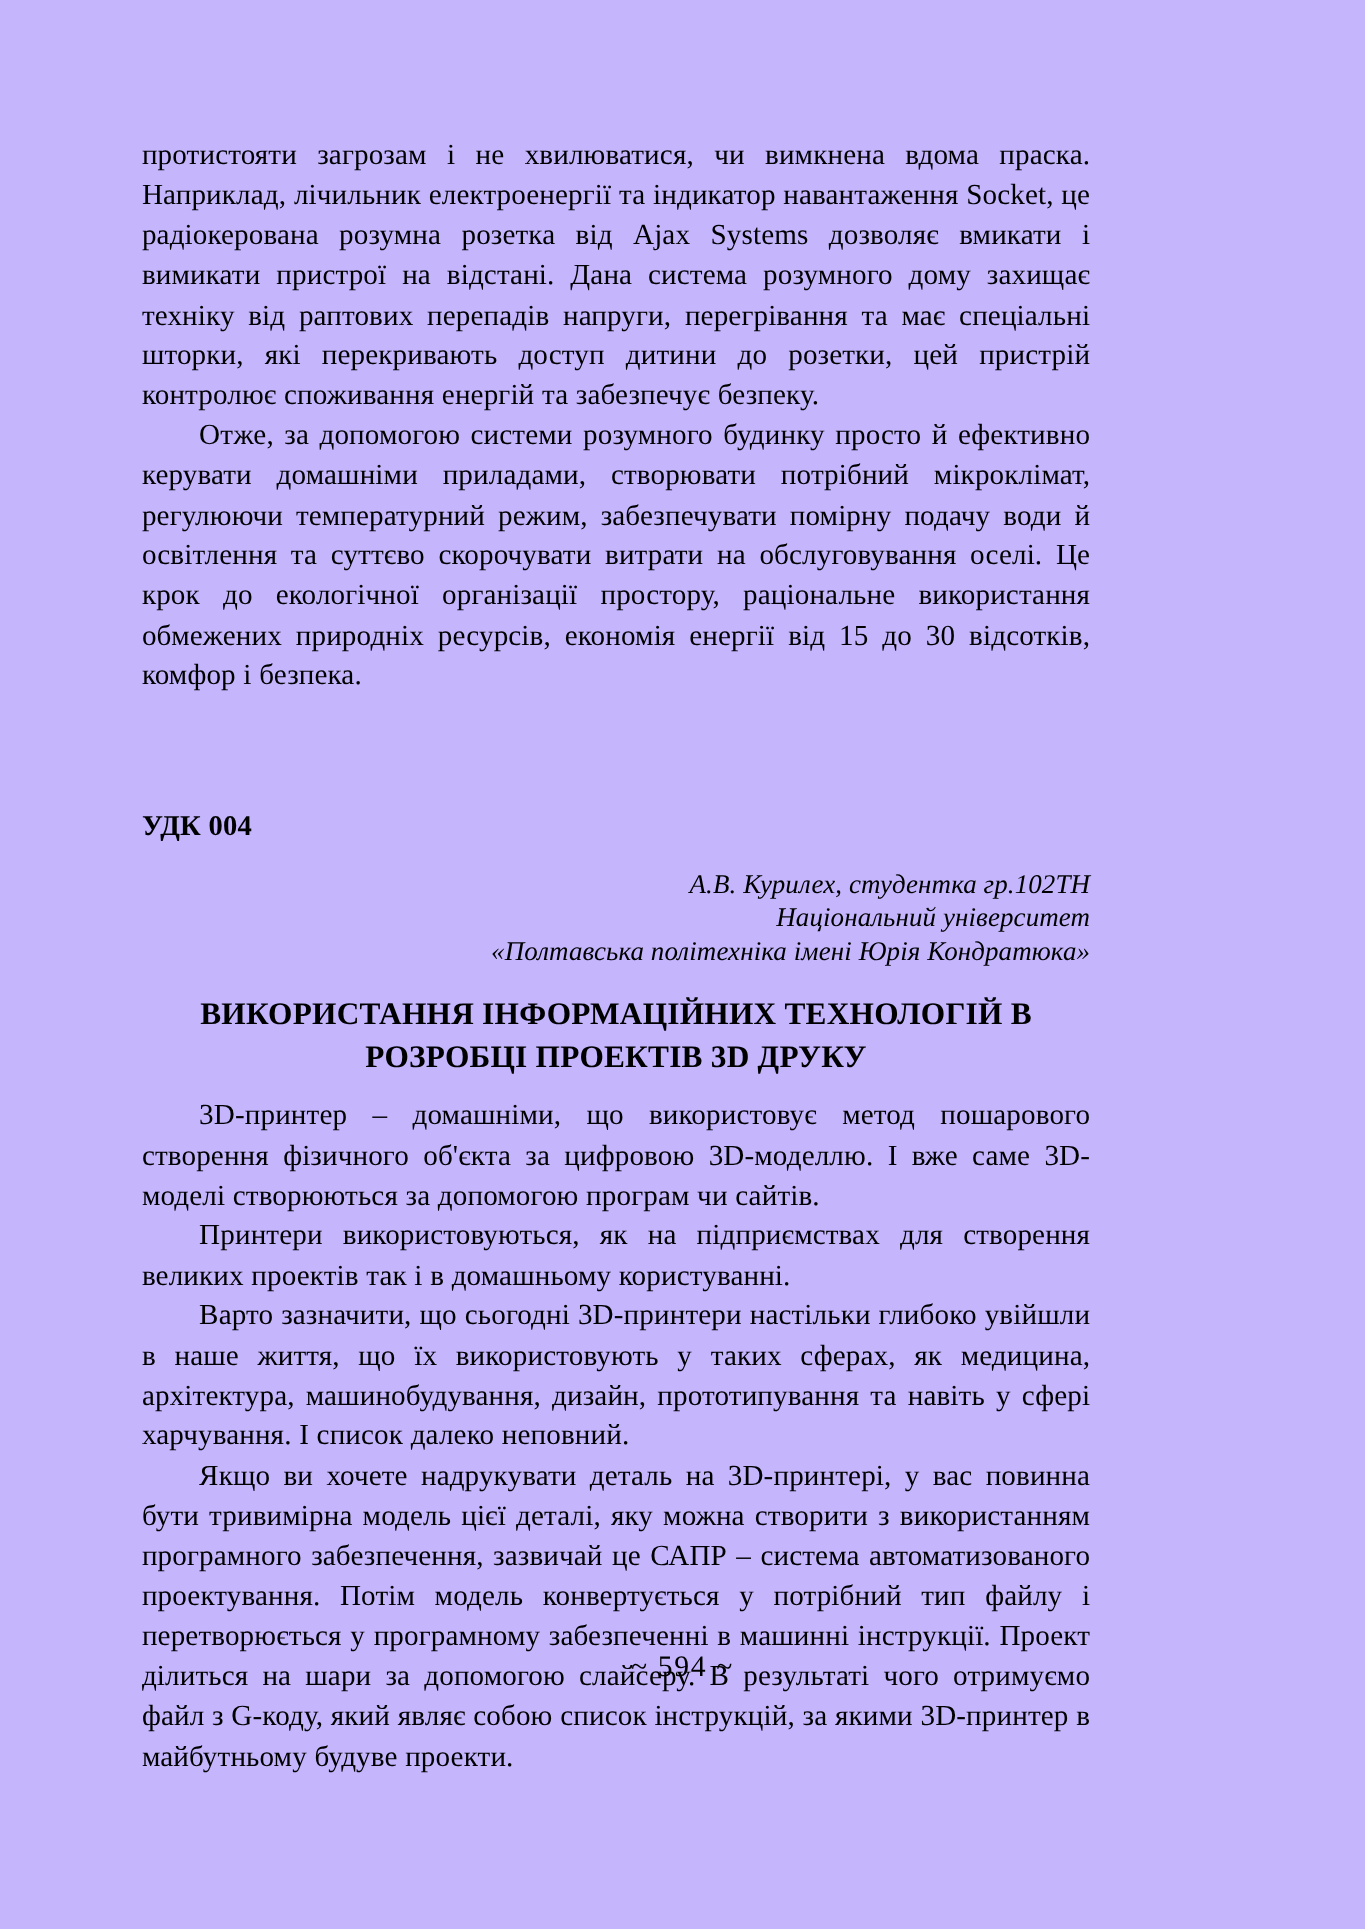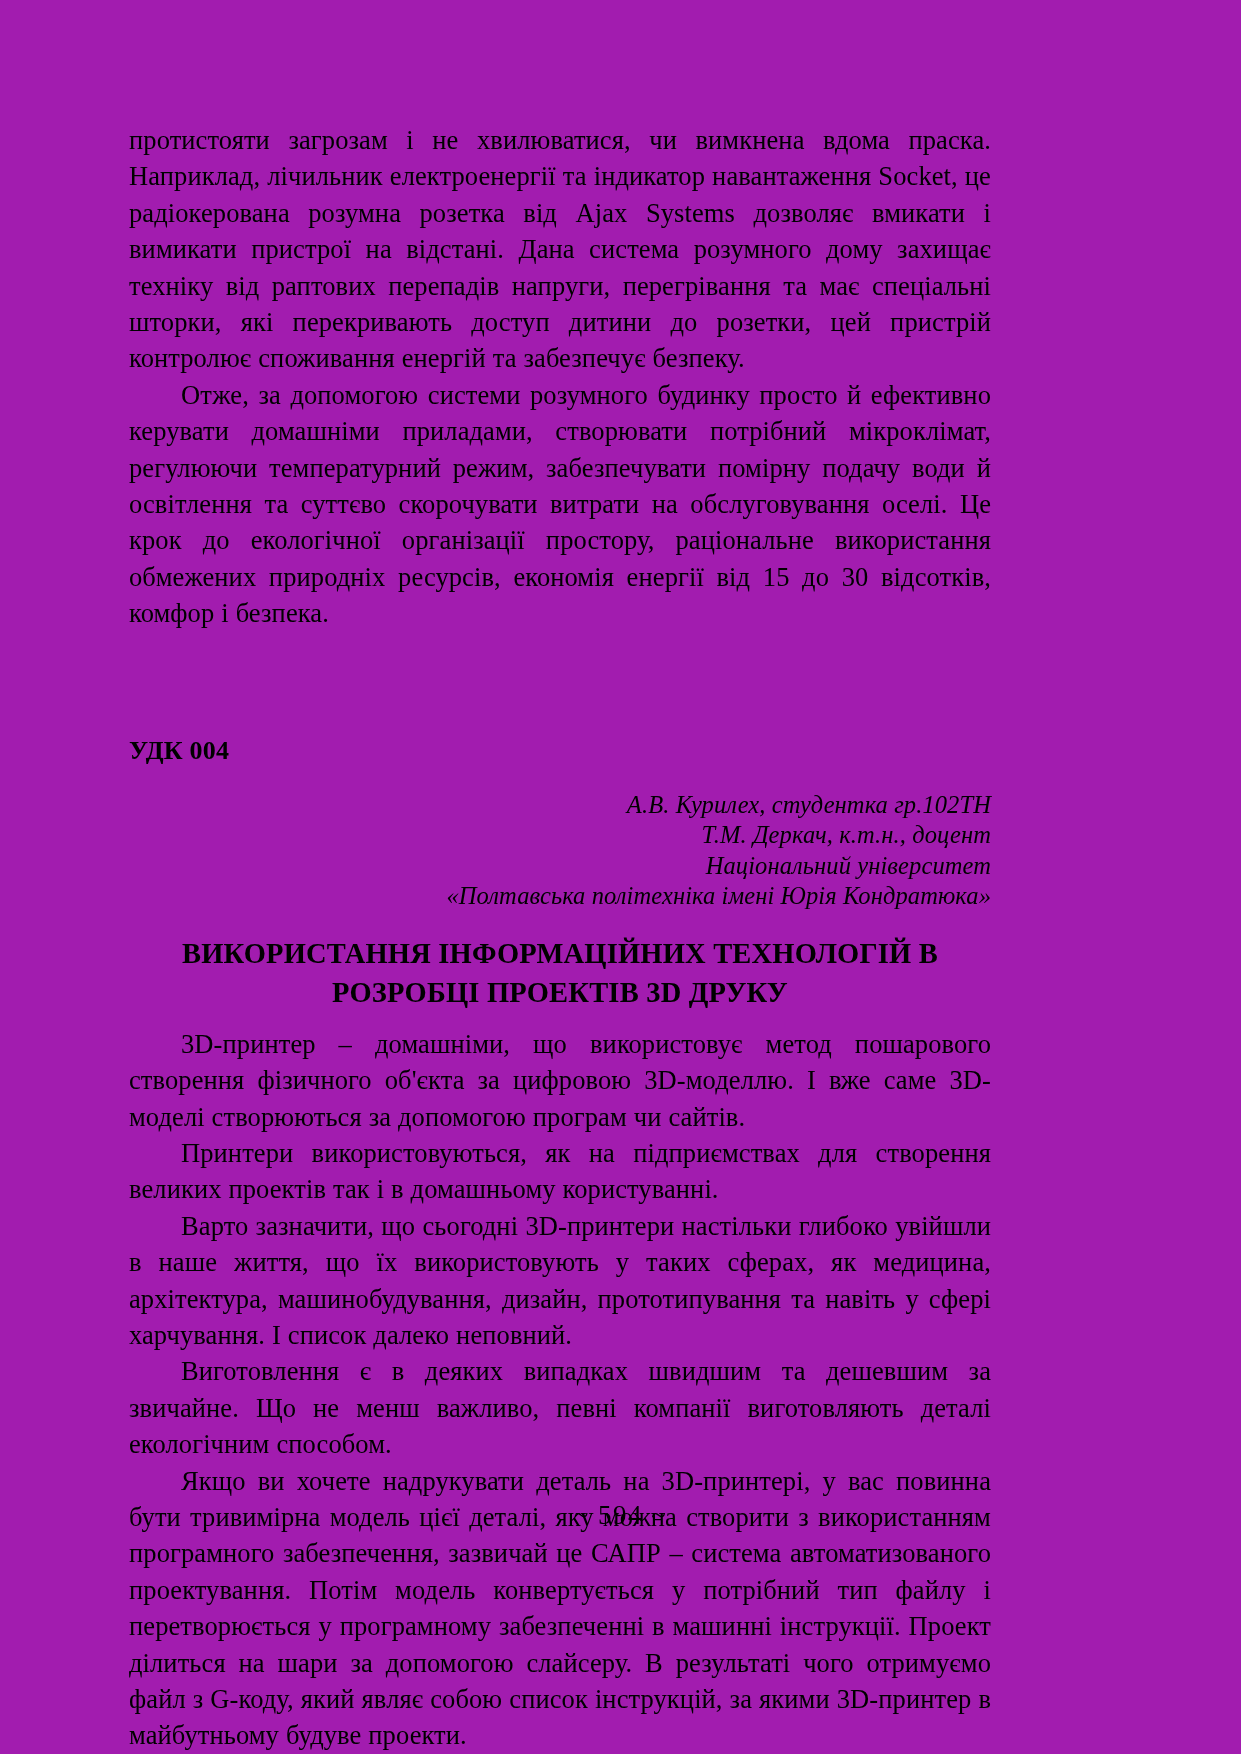--- a/index.html
+++ b/index.html
@@ -10,21 +10,21 @@
   }
   body {
     font-family: "Liberation Serif", "DejaVu Serif", serif;
     color: #000000;
   }
   .page {
     position: relative;
     width: 1241px;
     height: 1754px;
     margin: 0 auto;
-    background: #a21caf;
+    background: #c4b5fd;
     overflow: hidden;
     box-sizing: border-box;
   }
   .content {
     position: absolute;
     left: 129px;
     top: 122px;
     width: 862px;
   }
   p.body-text {
@@ -101,38 +101,36 @@
     <div class="gap-after-intro"></div>
 
     <div class="udk-wrap">
       <p class="udk">УДК 004</p>
     </div>
 
     <div class="spacer-authors"></div>
 
     <div class="authors">
       <span class="line">А.В. Курилех, студентка гр.102ТН</span>
-      <span class="line">Т.М. Деркач, к.т.н., доцент</span>
       <span class="line">Національний університет</span>
       <span class="line">«Полтавська політехніка імені Юрія Кондратюка»</span>
     </div>
 
     <div class="spacer-title-top"></div>
 
     <h1 class="doc-title">
       <span class="line">ВИКОРИСТАННЯ ІНФОРМАЦІЙНИХ ТЕХНОЛОГІЙ В</span>
       <span class="line">РОЗРОБЦІ ПРОЕКТІВ 3D ДРУКУ</span>
     </h1>
 
     <div class="spacer-title-bottom"></div>
 
     <p class="body-text indent">3D-принтер – домашніми, що використовує метод пошарового створення фізичного об'єкта за цифровою 3D-моделлю. І вже саме 3D-моделі створюються за допомогою програм чи сайтів.</p>
     <p class="body-text indent">Принтери використовуються, як на підприємствах для створення великих проектів так і в домашньому користуванні.</p>
     <p class="body-text indent">Варто зазначити, що сьогодні 3D-принтери настільки глибоко увійшли в наше життя, що їх використовують у таких сферах, як медицина, архітектура, машинобудування, дизайн, прототипування та навіть у сфері харчування. І список далеко неповний.</p>
-    <p class="body-text indent">Виготовлення є в деяких випадках швидшим та дешевшим за звичайне. Що не менш важливо, певні компанії виготовляють деталі екологічним способом.</p>
     <p class="body-text indent">Якщо ви хочете надрукувати деталь на 3D-принтері, у вас повинна бути тривимірна модель цієї деталі, яку можна створити з використанням програмного забезпечення, зазвичай це САПР – система автоматизованого проектування. Потім модель конвертується у потрібний тип файлу і перетворюється у програмному забезпеченні в машинні інструкції. Проект ділиться на шари за допомогою слайсеру. В результаті чого отримуємо файл з G-коду, який являє собою список інструкцій, за якими 3D-принтер в майбутньому будуве проекти.</p>
 
   </div>
 
   <div class="footer">
     <span>~ 594 ~</span>
   </div>
 
 </div>
 

